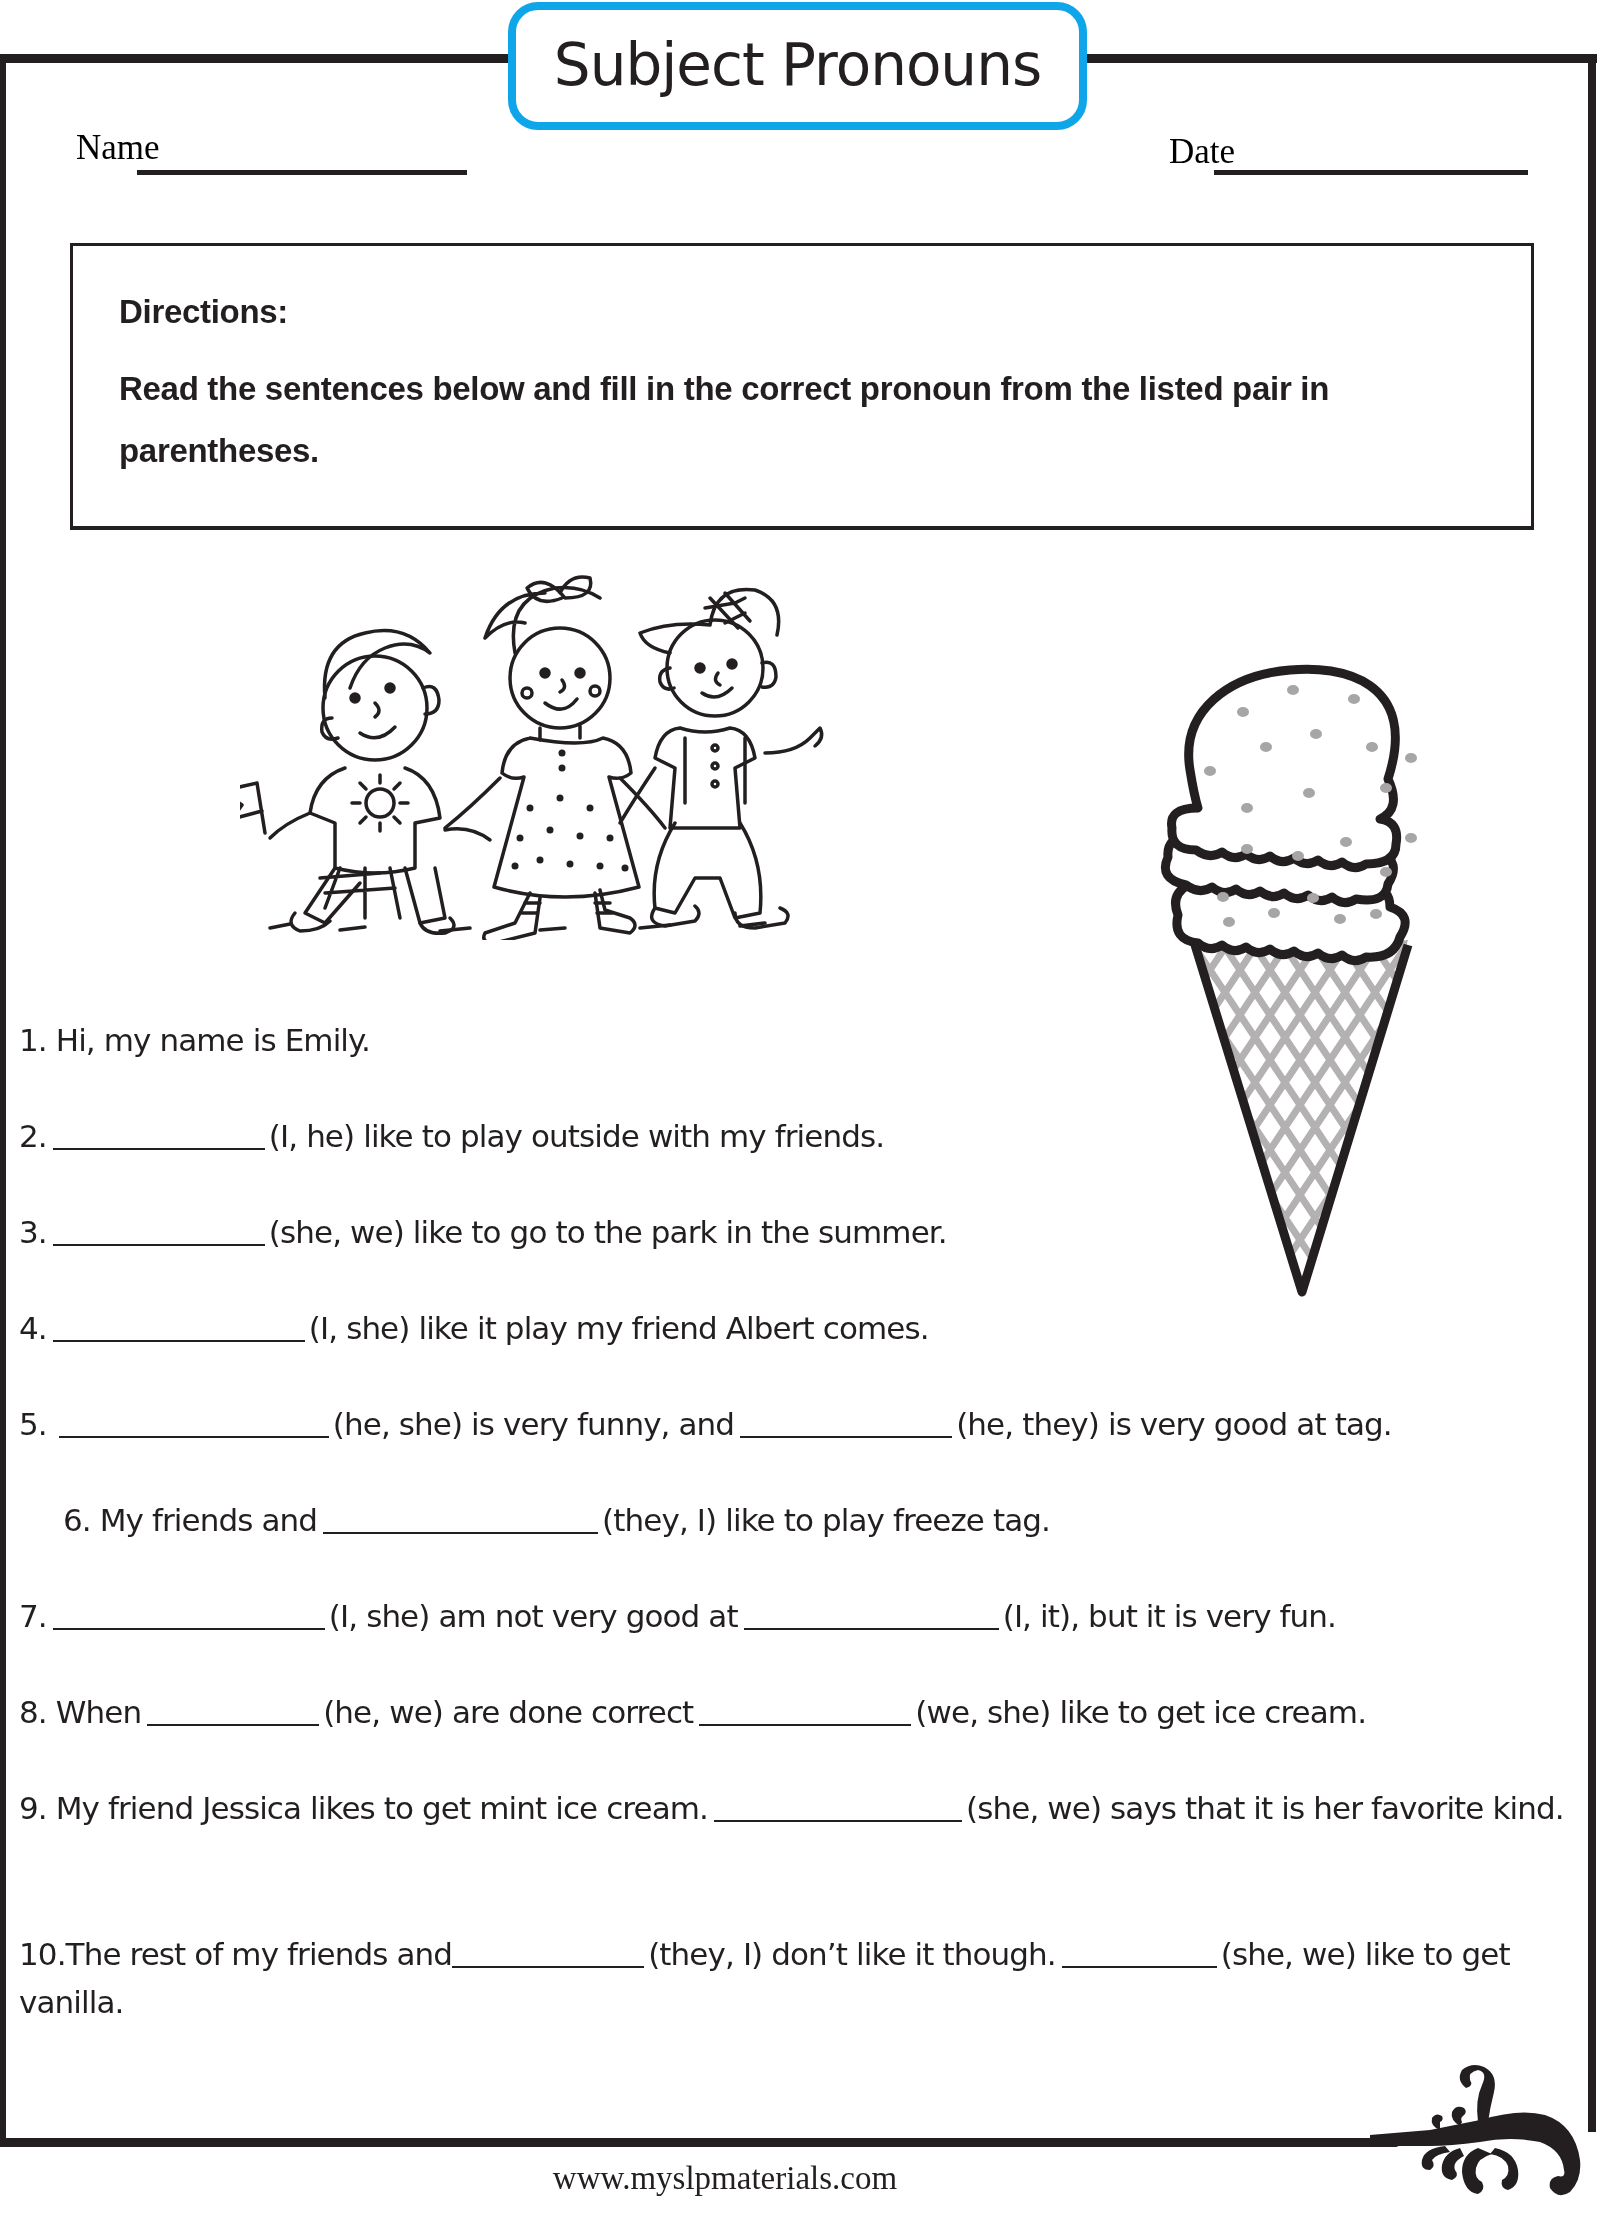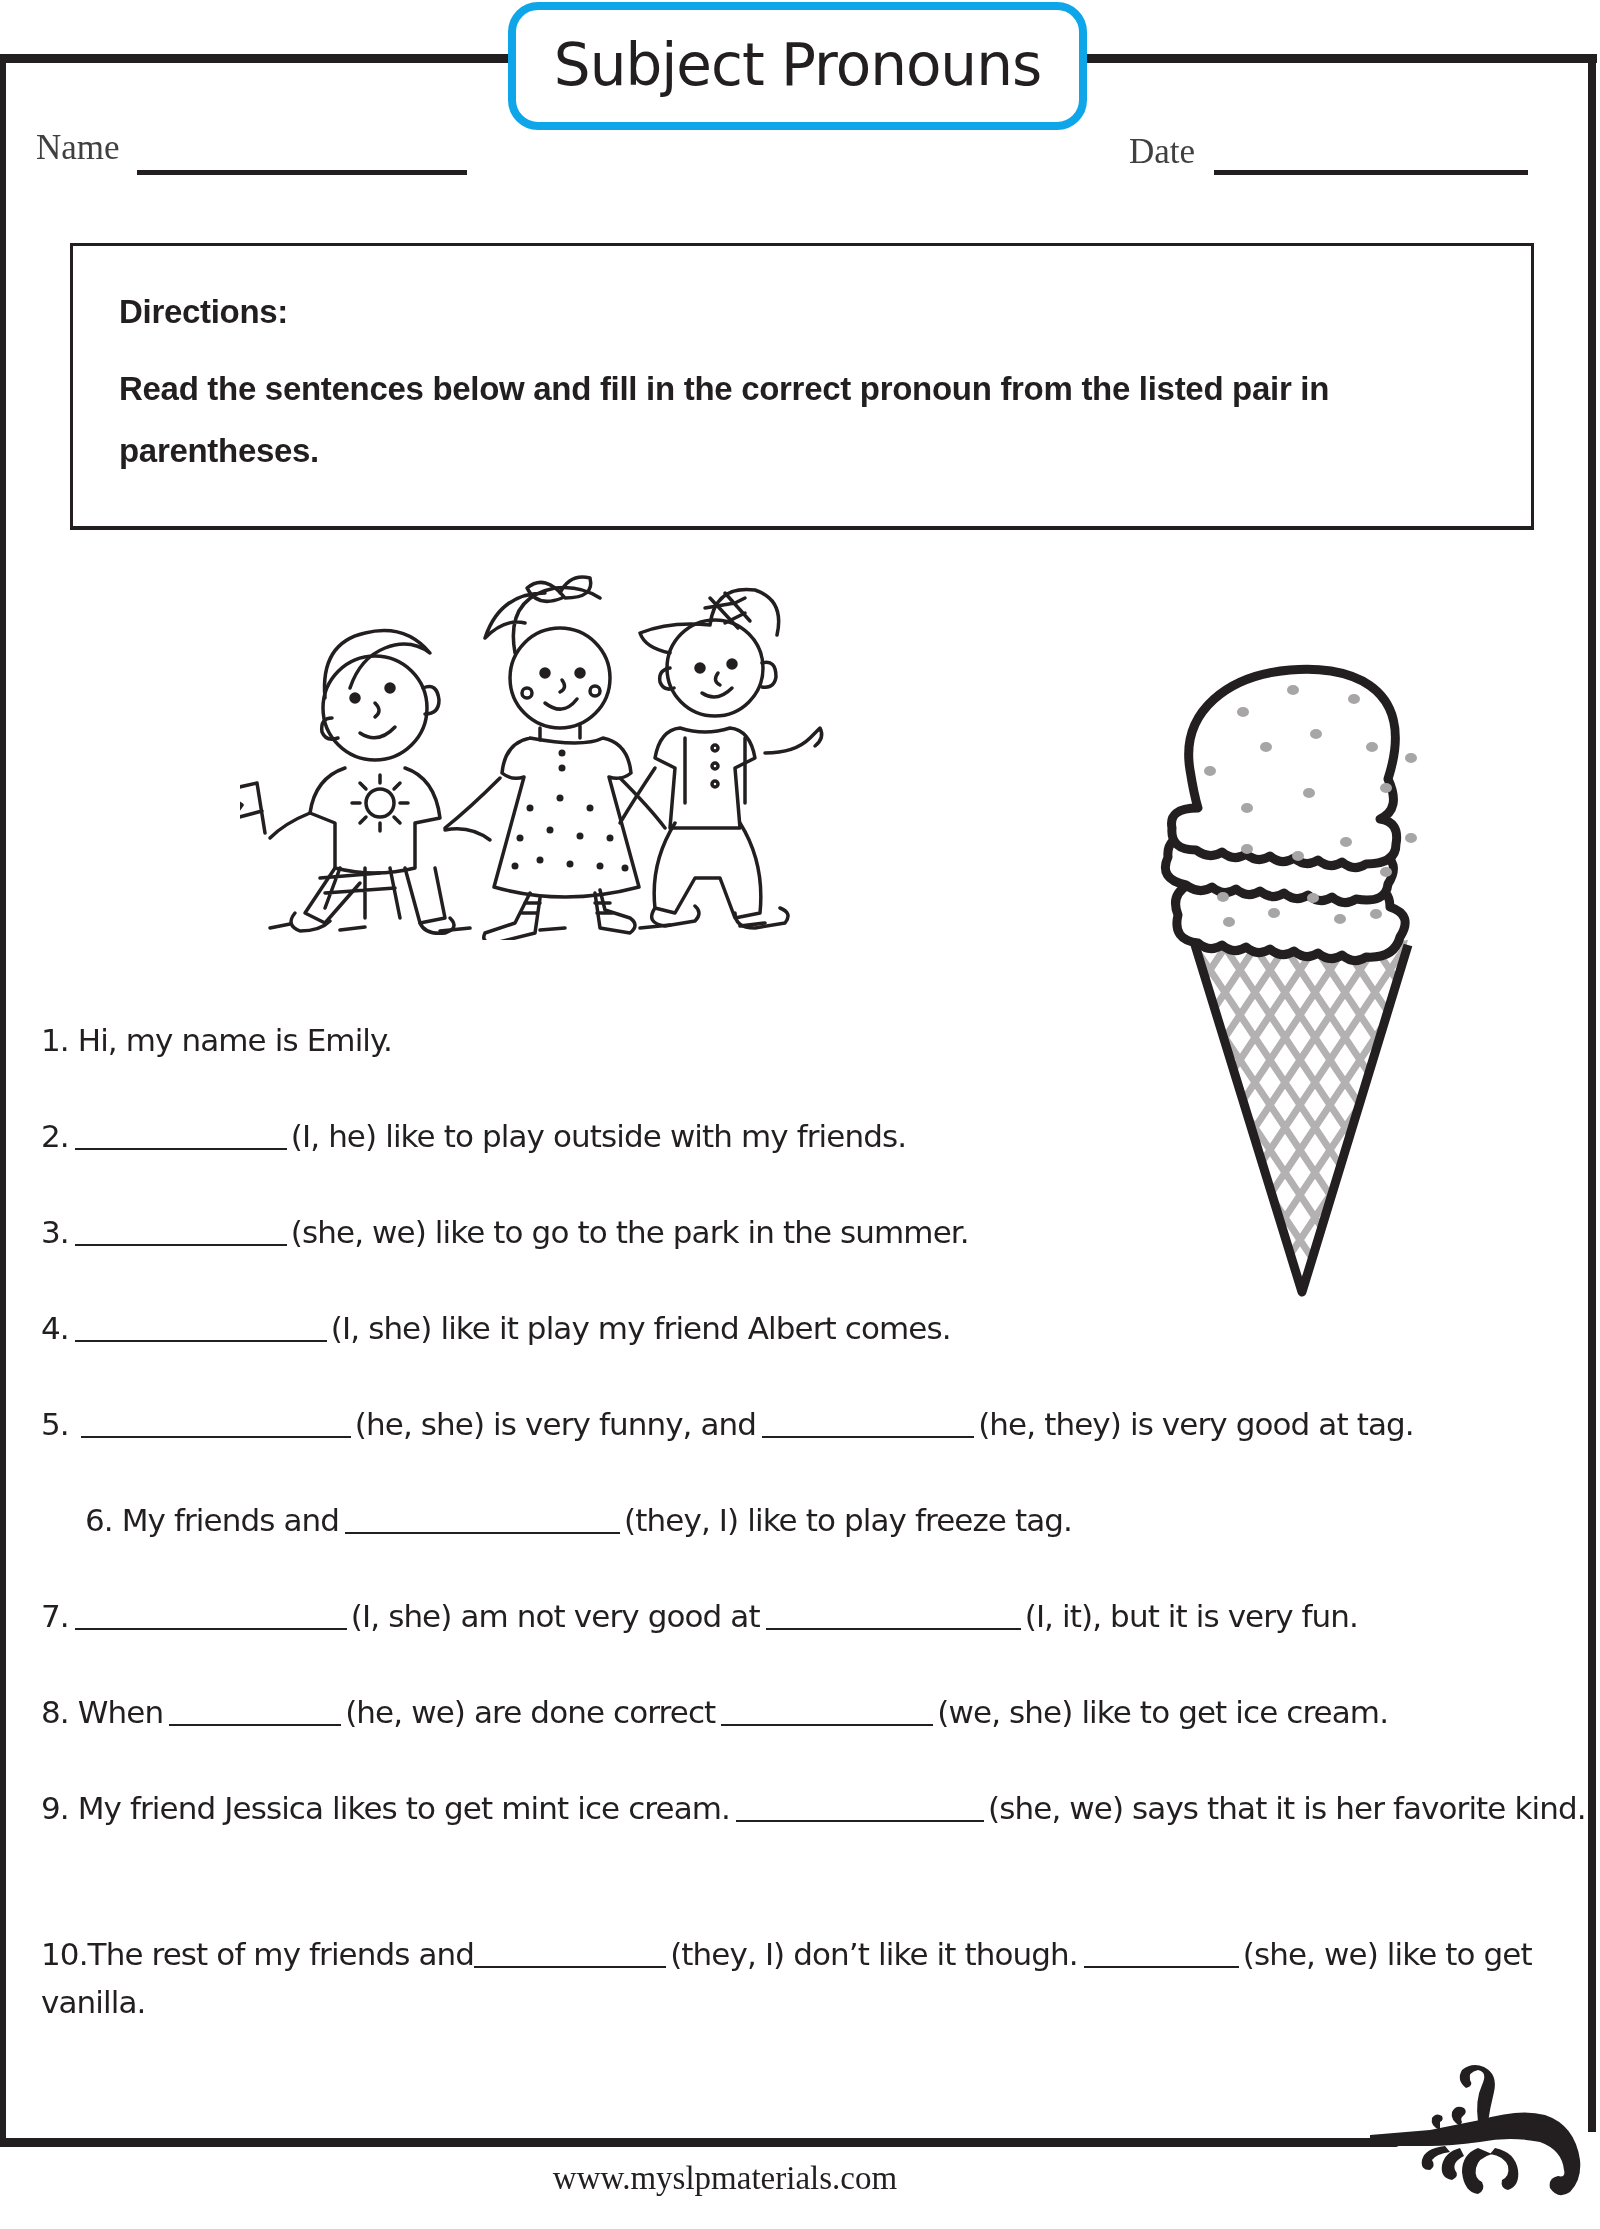--- a/index.html
+++ b/index.html
@@ -8,31 +8,31 @@
   
   .frame-top-left { left: 0; top: 54px; width: 512px; height: 9px; background: #231f20; }
   .frame-top-right { left: 1083px; top: 54px; width: 514px; height: 9px; background: #231f20; }
   .frame-left { left: 0; top: 54px; width: 6px; height: 2093px; background: #231f20; }
   .frame-right { left: 1588px; top: 54px; width: 8px; height: 2078px; background: #231f20; }
   .frame-bottom { left: 0; top: 2138px; width: 1400px; height: 9px; background: #231f20; border-radius: 0 6px 6px 0; }
 
   .title-box { left: 508px; top: 2px; width: 563px; height: 112px; border: 8px solid #0ea5e9; border-radius: 30px; background: #fff; display: flex; align-items: center; justify-content: center; }
   .title-text { font-family: "DejaVu Sans", sans-serif; font-size: 58px; letter-spacing: -1px; color: #231f20; white-space: nowrap; margin-top: -2px; }
 
-  .serif-label { font-family: "Liberation Serif", serif; font-size: 35px; color: #404040; }
+  .serif-label { font-family: "Liberation Serif", serif; font-size: 35px; color: #000000; margin-left: 40px; }
   .name-label { left: 36px; top: 128px; }
   .name-line { left: 137px; top: 170px; width: 330px; height: 5px; background: #231f20; }
   .date-label { left: 1129px; top: 132px; }
   .date-line { left: 1214px; top: 170px; width: 314px; height: 5px; background: #231f20; }
 
   .directions-box { left: 70px; top: 243px; width: 1458px; height: 280px; border: 3px solid #231f20; border-top-width: 3px; border-bottom-width: 4px; }
   .dir-heading { left: 119px; top: 293px; font-family: "Liberation Sans", sans-serif; font-weight: bold; font-size: 33px; letter-spacing: -0.3px; }
   .dir-text { left: 119px; top: 358px; width: 1300px; font-family: "Liberation Sans", sans-serif; font-weight: bold; font-size: 33px; line-height: 62px; letter-spacing: -0.3px; }
 
-  .q { position: absolute; left: 41px; font-family: "DejaVu Sans", sans-serif; font-size: 31px; letter-spacing: -0.9px; color: #231f20; white-space: nowrap; line-height: 48px; }
+  .q { position: absolute; left: 19px; font-family: "DejaVu Sans", sans-serif; font-size: 31px; letter-spacing: -0.9px; color: #231f20; white-space: nowrap; line-height: 48px; }
   .q.wrap { white-space: normal; width: 1545px; }
   .blank { display: inline-block; border-bottom: 2px solid #231f20; height: 30px; vertical-align: baseline; margin: 0 4px 0 6px; position: relative; top: 3px; }
 
   .url { left: 0; width: 1500px; top: 2160px; text-align: center; font-family: "Liberation Serif", serif; font-size: 33px; color: #231f20; padding-right: 50px; box-sizing: border-box; }
 </style>
 </head>
 <body>
 
 <div class="abs frame-top-left"></div>
 <div class="abs frame-top-right"></div>

